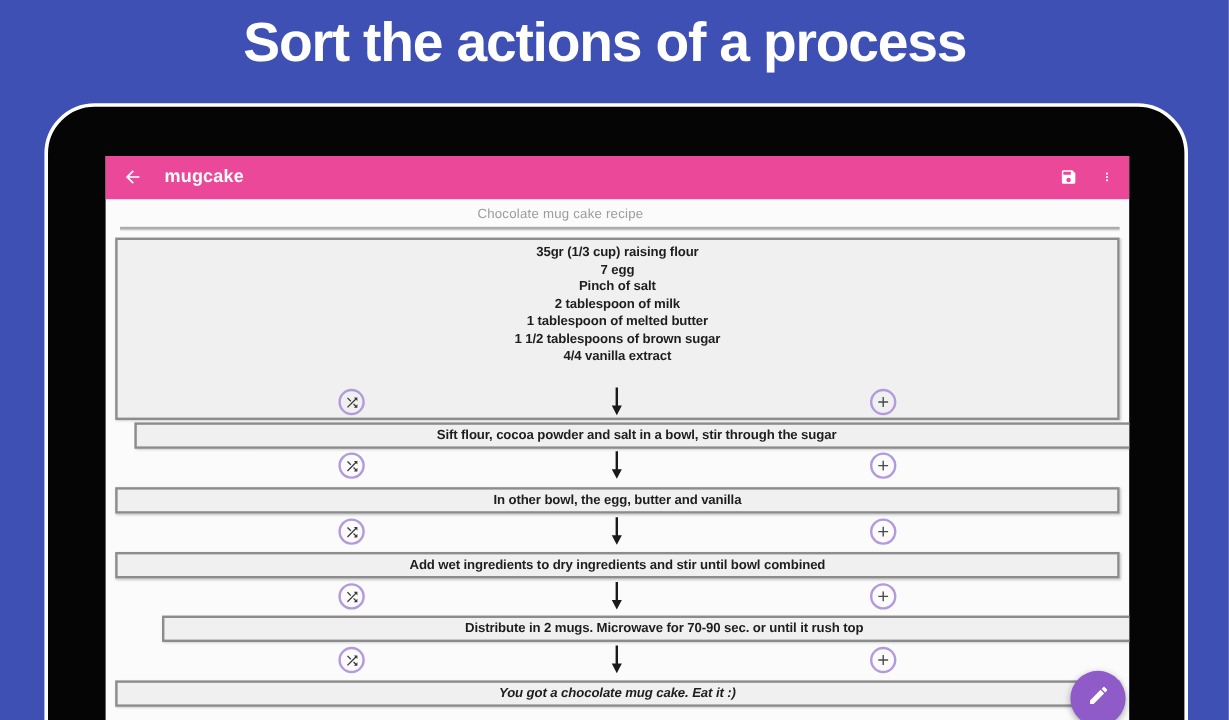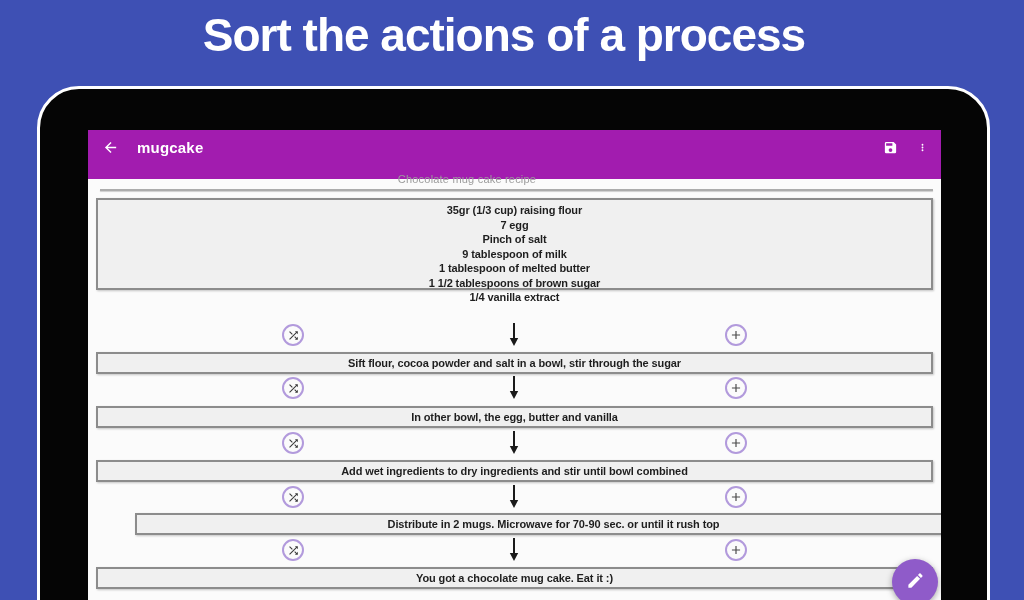--- a/index.html
+++ b/index.html
@@ -21,22 +21,22 @@
     border:3px solid #ffffff;
     border-radius:42px;
   }
   .screen {
     position:absolute; left:48px; top:41px; 
     width:853px; height:470px;
     background:#FBFBFB;
     overflow:hidden;
   }
   .toolbar {
-    position:absolute; top:0; left:0; width:853px; height:49px;
-    background:#a21caf;
+    position:absolute; top:0; left:0; width:853px; height:36px;
+    background:#ec4899;
     display:flex; align-items:center;
   }
   .toolbar .back { position:absolute; left:14px; top:9px; width:17px; height:17px; cursor:pointer; }
   .toolbar .title {
     position:absolute; left:49px; top:0; height:35px; line-height:35px;
     color:#ffffff; font-size:15px; font-weight:bold; letter-spacing:0.2px;
   }
   .toolbar .save { position:absolute; left:795px; top:10px; width:15px; height:15px; cursor:pointer; }
   .toolbar .overflow { position:absolute; left:829px; top:9px; width:11px; height:17px; cursor:pointer; }
 
@@ -50,21 +50,21 @@
   }
 
   .pbox {
     position:absolute; left:8px; width:837px;
     background:#F0F0F0;
     border:2px solid #8C8C8C;
     box-shadow:1px 1px 2px rgba(0,0,0,0.22);
     text-align:center; color:#1E1E1E;
     font-size:11px; font-weight:bold; letter-spacing:-0.1px;
   }
-  .ing-box { top:68px; height:92px; padding-top:3px; }
+  .ing-box { top:68px; height:152px; padding-top:3px; }
   .ing-box div { line-height:14.5px; }
   .step-box { height:22px; line-height:18px; }
 
   .icon-row { position:absolute; left:0; width:853px; height:26px; }
   .circle-btn {
     position:absolute; top:2px; width:22px; height:22px;
     border:2px solid #B29ADC; border-radius:50%;
     display:flex; align-items:center; justify-content:center;
     background:transparent; cursor:pointer;
   }
@@ -107,42 +107,42 @@
       </span>
     </div>
 
     <div class="recipe-title">Chocolate mug cake recipe</div>
     <div class="title-underline"></div>
 
     <div class="pbox ing-box">
       <div>35gr (1/3 cup) raising flour</div>
       <div>7 egg</div>
       <div>Pinch of salt</div>
-      <div>9 tablespoon of milk</div>
+      <div>2 tablespoon of milk</div>
       <div>1 tablespoon of melted butter</div>
       <div>1 1/2 tablespoons of brown sugar</div>
-      <div>1/4 vanilla extract</div>
+      <div>4/4 vanilla extract</div>
     </div>
 
     <div class="icon-row" style="top:192px;">
       <span class="circle-btn swap">
           <svg viewBox="0 0 24 24" width="13" height="13">
             <path fill="#3A3A3A" d="M14.83,13.41L13.42,14.82L16.55,17.95L14.5,20H20V14.5L17.96,16.54L14.83,13.41M14.5,4L16.54,6.04L4,18.59L5.41,20L17.96,7.46L20,9.5V4H14.5M10.59,9.17L5.41,4L4,5.41L9.17,10.58L10.59,9.17Z"></path>
           </svg>
         </span>
       <span class="down-arrow"><svg viewBox="0 0 14 26" width="14" height="26">
             <path fill="#1A1A1A" d="M6,1 h2 v15 h3.2 L7,24 L2.8,16 H6 Z"></path>
           </svg></span>
       <span class="circle-btn add">
           <svg viewBox="0 0 24 24" width="14" height="14">
             <path fill="#4A4A4A" d="M19,13H13V19H11V13H5V11H11V5H13V11H19V13Z"></path>
           </svg>
         </span>
     </div>
-    <div class="pbox step-box" style="top:222px;">Sift flour, cocoa powder and salt in a bowl, stir through the sugar</div>
+    <div class="pbox step-box" style="top:222px;margin-left:16px;">Sift flour, cocoa powder and salt in a bowl, stir through the sugar</div>
 
     <div class="icon-row" style="top:245px;">
       <span class="circle-btn swap">
           <svg viewBox="0 0 24 24" width="13" height="13">
             <path fill="#3A3A3A" d="M14.83,13.41L13.42,14.82L16.55,17.95L14.5,20H20V14.5L17.96,16.54L14.83,13.41M14.5,4L16.54,6.04L4,18.59L5.41,20L17.96,7.46L20,9.5V4H14.5M10.59,9.17L5.41,4L4,5.41L9.17,10.58L10.59,9.17Z"></path>
           </svg>
         </span>
       <span class="down-arrow"><svg viewBox="0 0 14 26" width="14" height="26">
             <path fill="#1A1A1A" d="M6,1 h2 v15 h3.2 L7,24 L2.8,16 H6 Z"></path>
           </svg></span>
@@ -196,21 +196,21 @@
         </span>
       <span class="down-arrow"><svg viewBox="0 0 14 26" width="14" height="26">
             <path fill="#1A1A1A" d="M6,1 h2 v15 h3.2 L7,24 L2.8,16 H6 Z"></path>
           </svg></span>
       <span class="circle-btn add">
           <svg viewBox="0 0 24 24" width="14" height="14">
             <path fill="#4A4A4A" d="M19,13H13V19H11V13H5V11H11V5H13V11H19V13Z"></path>
           </svg>
         </span>
     </div>
-    <div class="pbox step-box" style="top:437px;">You got a chocolate mug cake. Eat it :)</div>
+    <div class="pbox step-box" style="top:437px;font-style:italic;">You got a chocolate mug cake. Eat it :)</div>
 
     <div class="fab">
       <span>
         <svg viewBox="0 0 24 24" width="19" height="19">
             <path fill="#ffffff" d="M20.71,7.04C21.1,6.65 21.1,6 20.71,5.63L18.37,3.29C18,2.9 17.35,2.9 16.96,3.29L15.12,5.12L18.87,8.87M3,17.25V21H6.75L17.81,9.93L14.06,6.18L3,17.25Z"></path>
           </svg>
       </span>
     </div>
 
   </div>

